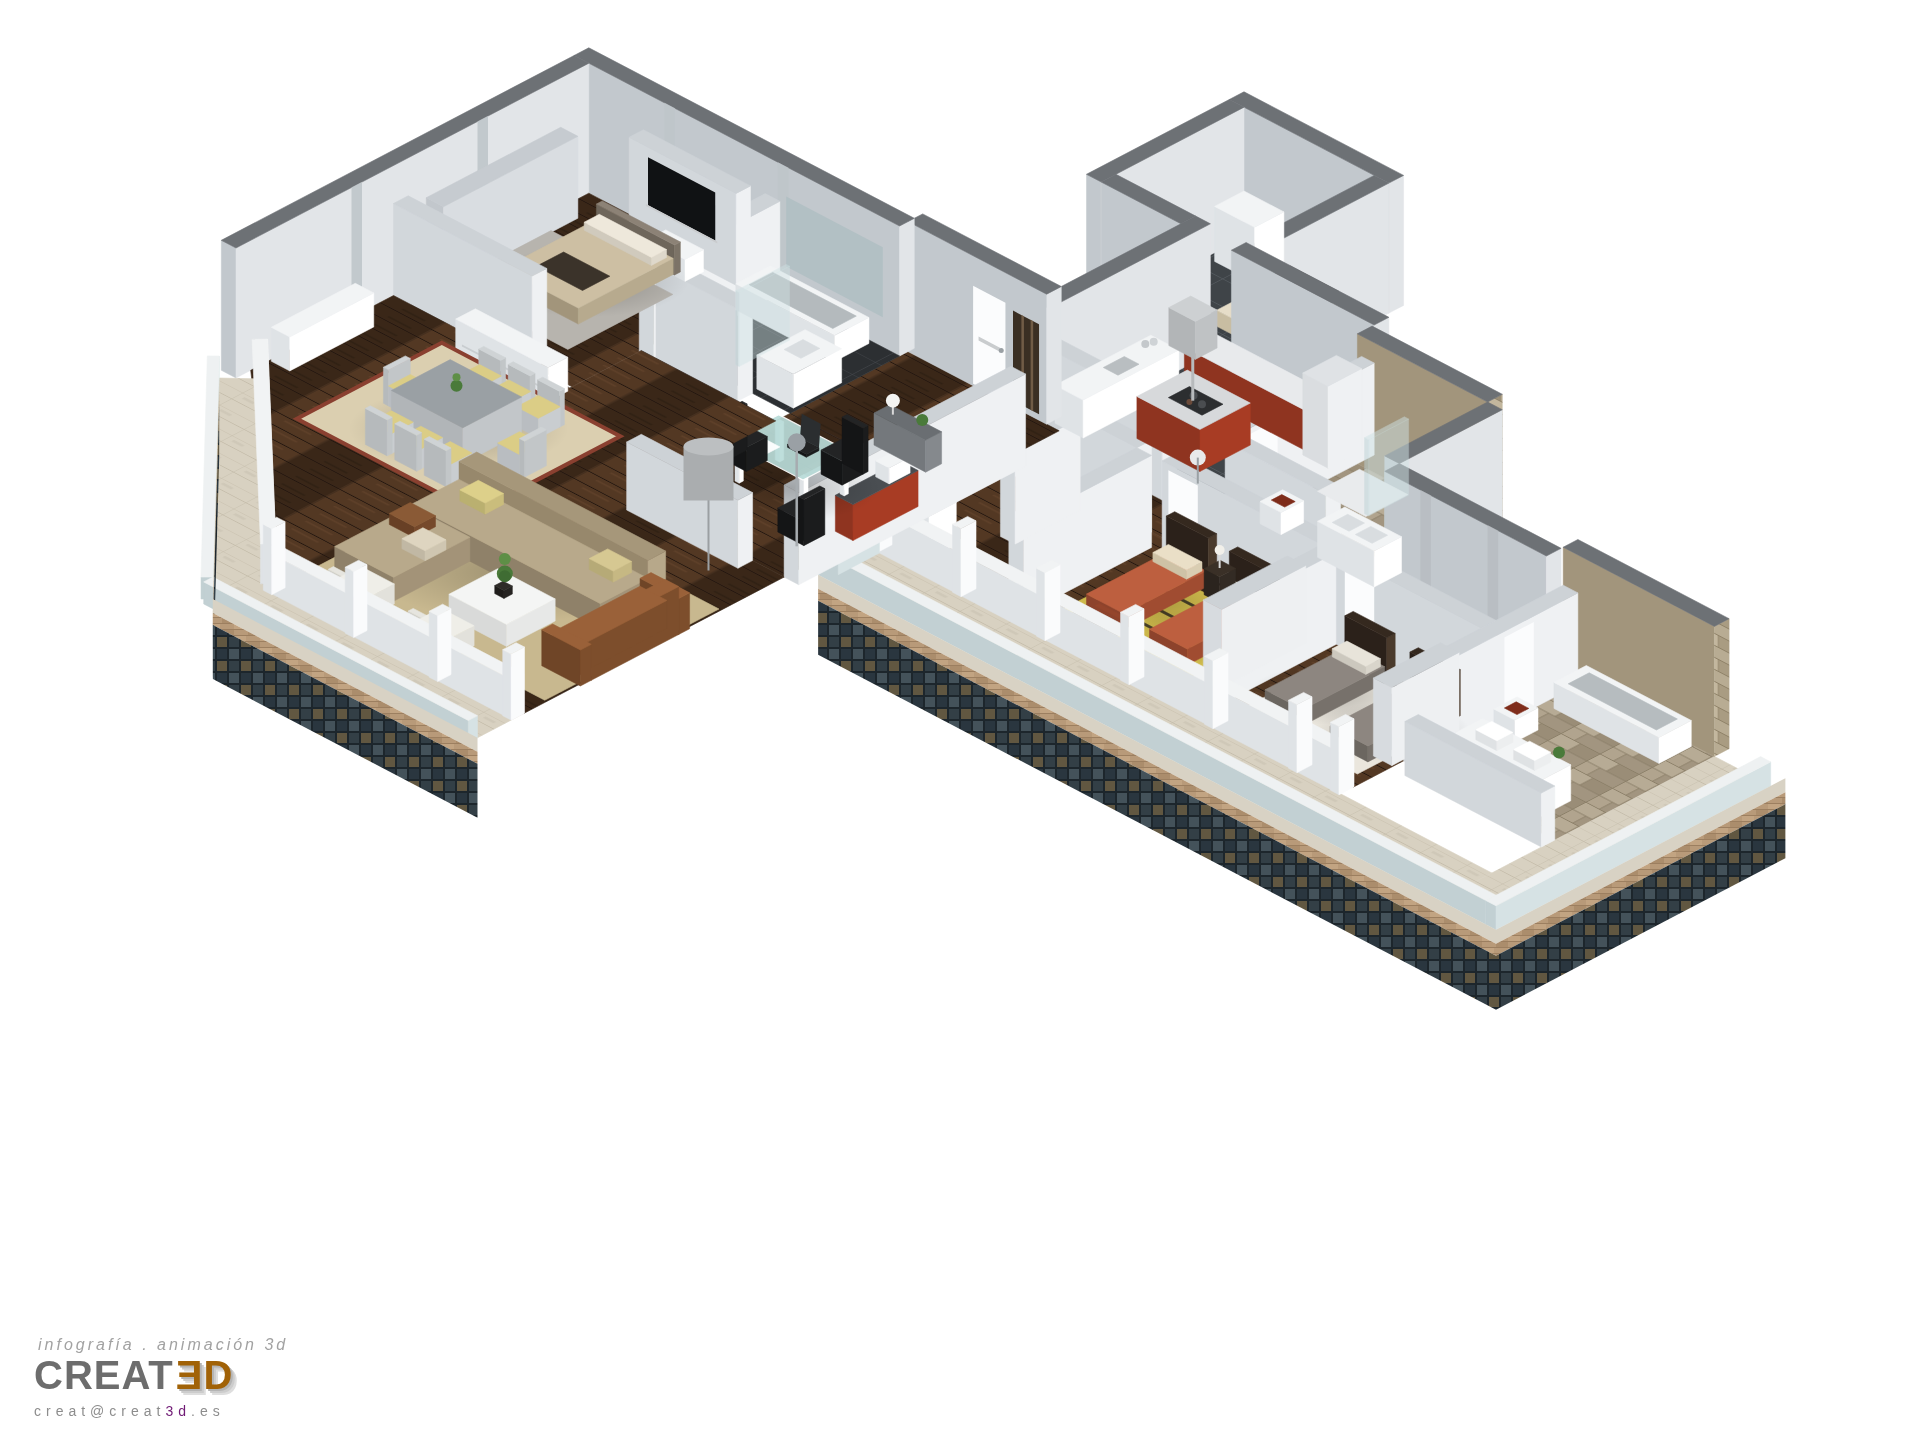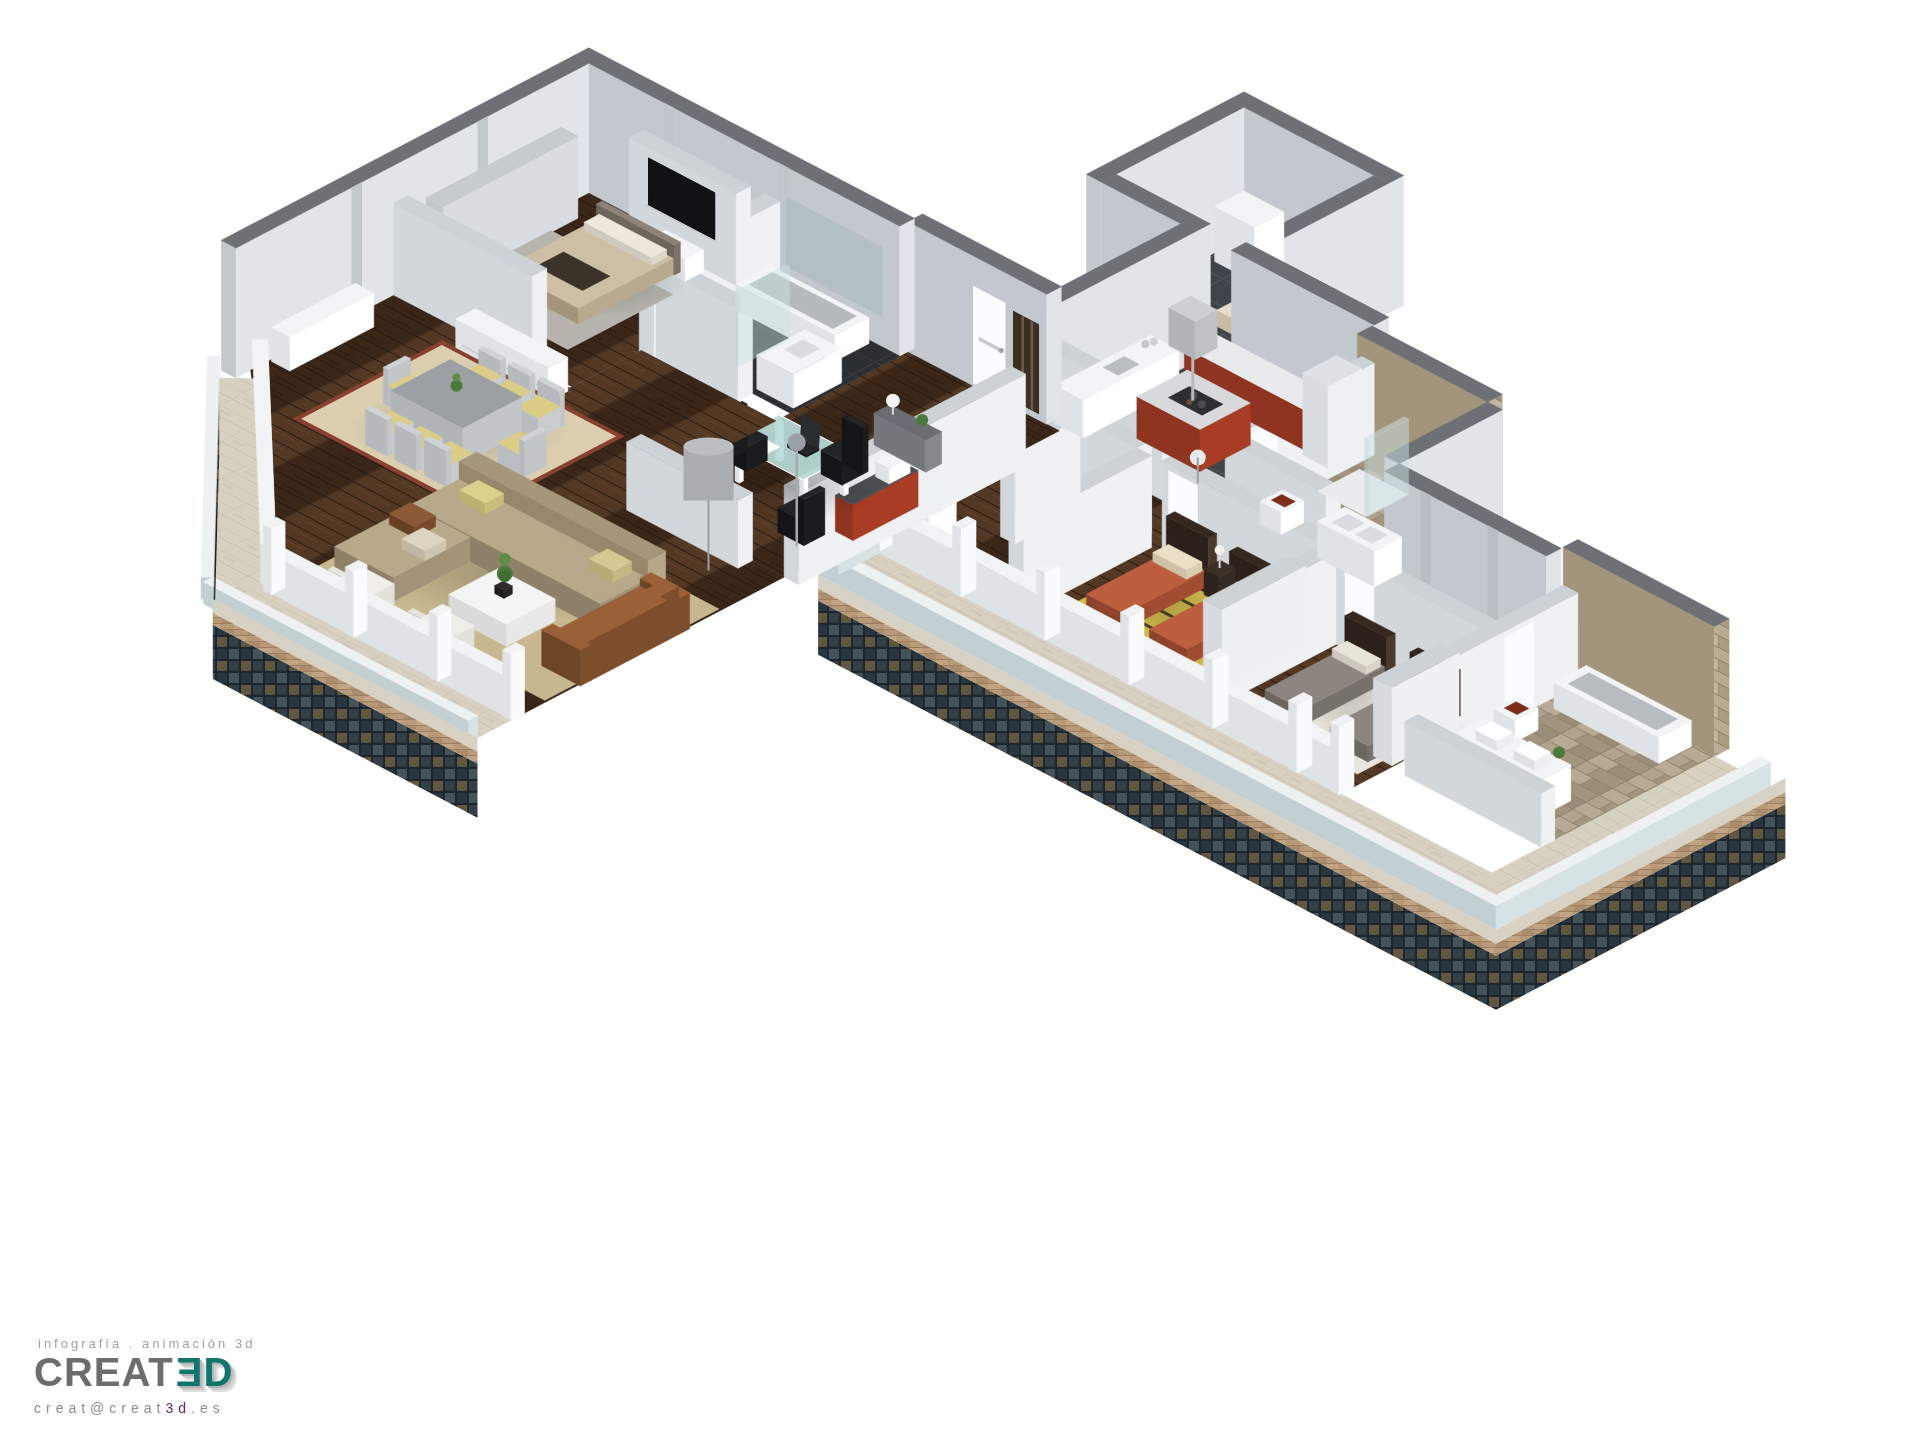--- a/index.html
+++ b/index.html
@@ -1,23 +1,23 @@
 <!DOCTYPE html>
 <html><head>
 <meta charset="utf-8">
 <title>CREAT3D — 3D floor plan</title>
 <style>
   html,body{margin:0;padding:0;background:#ffffff;}
   body{width:1920px;height:1440px;position:relative;overflow:hidden;
        font-family:"Liberation Sans", sans-serif;}
   #scene{position:absolute;left:0;top:0;width:1920px;height:1440px;}
   .logo{position:absolute;left:34px;top:1336px;width:320px;user-select:none;}
-  .logo-tagline{font-size:13px;letter-spacing:3px;color:#a2a2a2;margin-left:4px;margin-bottom:1px;}
+  .logo-tagline{font-size:16px;letter-spacing:3px;color:#a2a2a2;margin-left:4px;margin-bottom:1px;font-style:italic;}
   .logo-main{font-size:40px;font-weight:900;color:#6d6d6d;letter-spacing:1px;line-height:1;}
-  .logo-3d{color:#0f766e;margin-left:2px;
+  .logo-3d{color:#a16207;margin-left:2px;
      text-shadow:2px 2px 0 #b4b4b4,4px 4px 0 #cccccc,6px 6px 0 #dedede;}
   .logo-email{font-size:14px;letter-spacing:5px;color:#8d8d8d;margin-top:8px;}
   .logo-email .lt{color:#701a75;}
 </style>
 </head>
 <body>
 
 <div id="scene"><svg width="1920" height="1440" viewBox="0 0 1920 1440">
       <defs>
 <pattern id="wood" patternUnits="userSpaceOnUse" width="120" height="16" patternTransform="matrix(0.886,0.464,-0.886,0.464,0,0)">

